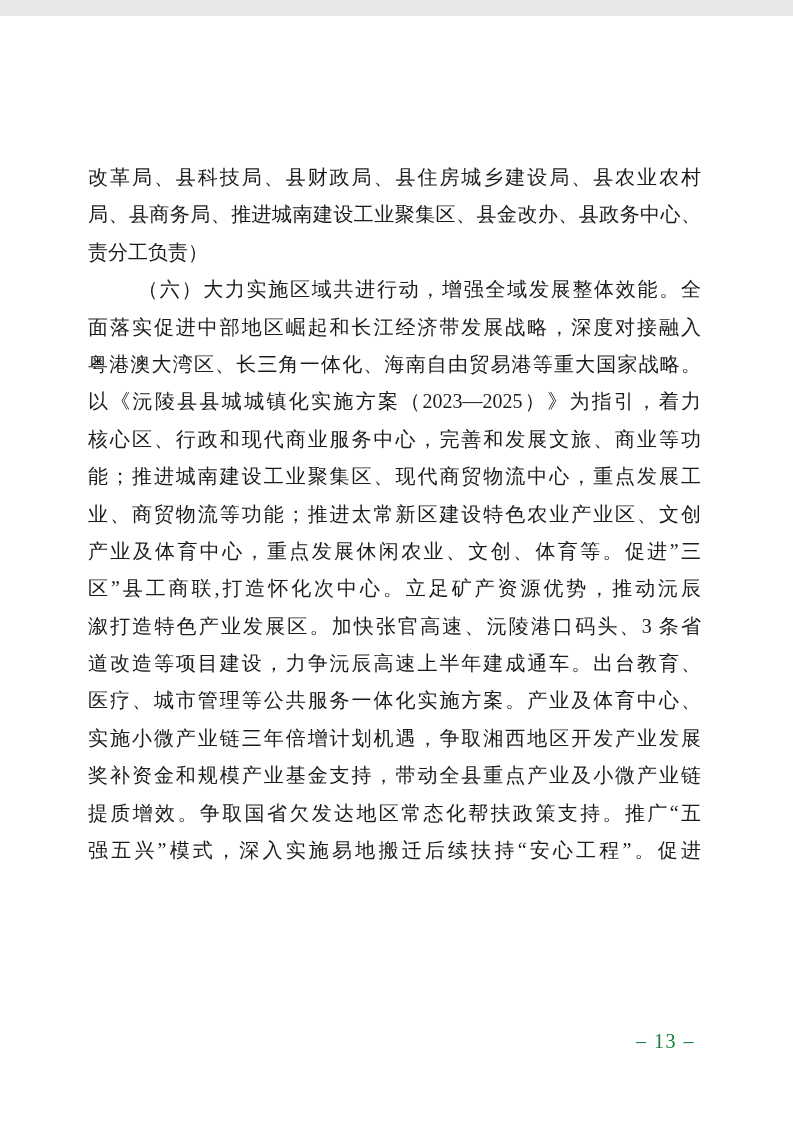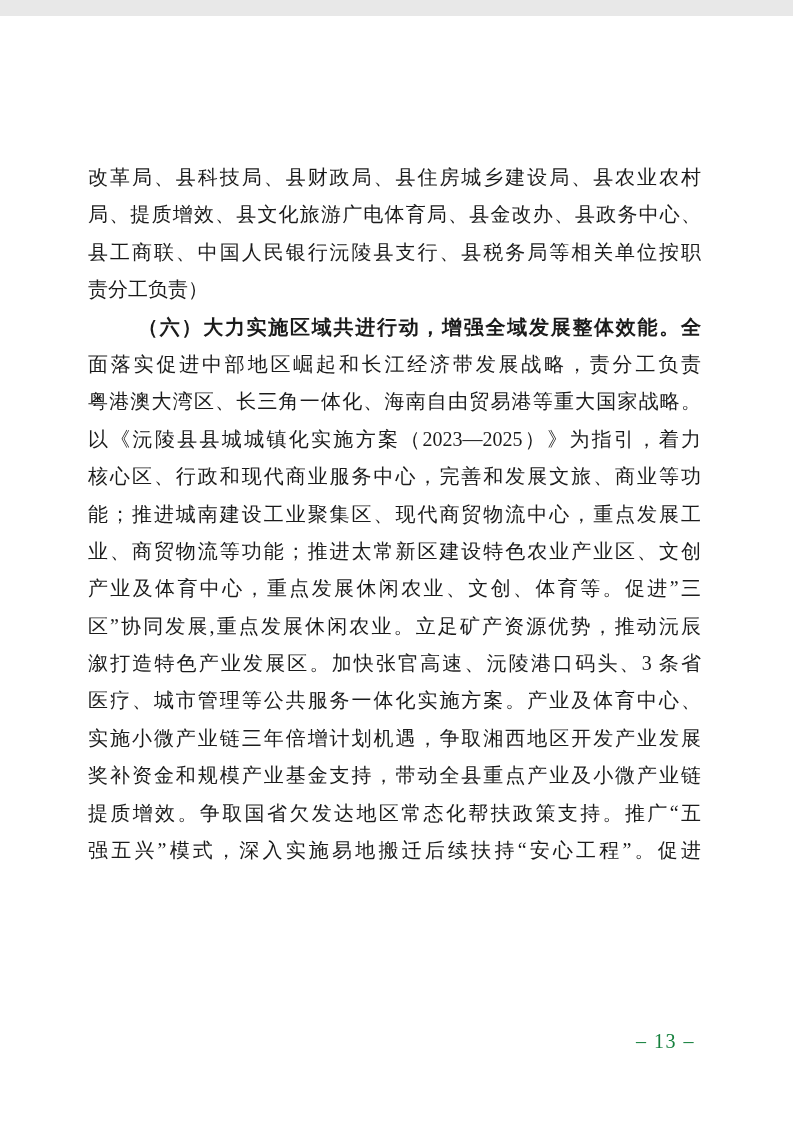--- a/index.html
+++ b/index.html
@@ -31,50 +31,49 @@
     height: 37.4px;
     overflow: visible;
     white-space: nowrap;
   }
   .doc-line.no-justify {
     text-align: left;
     text-align-last: left;
   }
   .doc-line.indent {
     text-indent: 2.5em;
-    font-weight: bold;
   }
   .page-number {
     position: absolute;
     top: 1014px;
     right: 98px;
     font-size: 20px;
     letter-spacing: 1.5px;
     color: #15803d;
   }
 </style>
 </head>
 <body>
 
 <div class="page">
   <div class="text-block">
       <div class="doc-line">改革局、县科技局、县财政局、县住房城乡建设局、县农业农村</div>
-      <div class="doc-line">局、提质增效、县文化旅游广电体育局、县金改办、县政务中心、</div>
-      <div class="doc-line">县工商联、中国人民银行沅陵县支行、县税务局等相关单位按职</div>
+      <div class="doc-line">局、县商务局、推进城南建设工业聚集区、县金改办、县政务中心、</div>
       <div class="doc-line no-justify">责分工负责）</div>
       <div class="doc-line indent">（六）大力实施区域共进行动，增强全域发展整体效能。全</div>
-      <div class="doc-line">面落实促进中部地区崛起和长江经济带发展战略，责分工负责</div>
+      <div class="doc-line">面落实促进中部地区崛起和长江经济带发展战略，深度对接融入</div>
       <div class="doc-line">粤港澳大湾区、长三角一体化、海南自由贸易港等重大国家战略。</div>
       <div class="doc-line">以《沅陵县县城城镇化实施方案（2023—2025）》为指引，着力</div>
       <div class="doc-line">核心区、行政和现代商业服务中心，完善和发展文旅、商业等功</div>
       <div class="doc-line">能；推进城南建设工业聚集区、现代商贸物流中心，重点发展工</div>
       <div class="doc-line">业、商贸物流等功能；推进太常新区建设特色农业产业区、文创</div>
       <div class="doc-line">产业及体育中心，重点发展休闲农业、文创、体育等。促进”三</div>
-      <div class="doc-line">区”协同发展,重点发展休闲农业。立足矿产资源优势，推动沅辰</div>
+      <div class="doc-line">区”县工商联,打造怀化次中心。立足矿产资源优势，推动沅辰</div>
       <div class="doc-line">溆打造特色产业发展区。加快张官高速、沅陵港口码头、3 条省</div>
+      <div class="doc-line">道改造等项目建设，力争沅辰高速上半年建成通车。出台教育、</div>
       <div class="doc-line">医疗、城市管理等公共服务一体化实施方案。产业及体育中心、</div>
       <div class="doc-line">实施小微产业链三年倍增计划机遇，争取湘西地区开发产业发展</div>
       <div class="doc-line">奖补资金和规模产业基金支持，带动全县重点产业及小微产业链</div>
       <div class="doc-line">提质增效。争取国省欠发达地区常态化帮扶政策支持。推广“五</div>
       <div class="doc-line">强五兴”模式，深入实施易地搬迁后续扶持“安心工程”。促进</div>
     </div>
   <div class="page-number">– 13 –</div>
 </div>
 
 </body></html>

